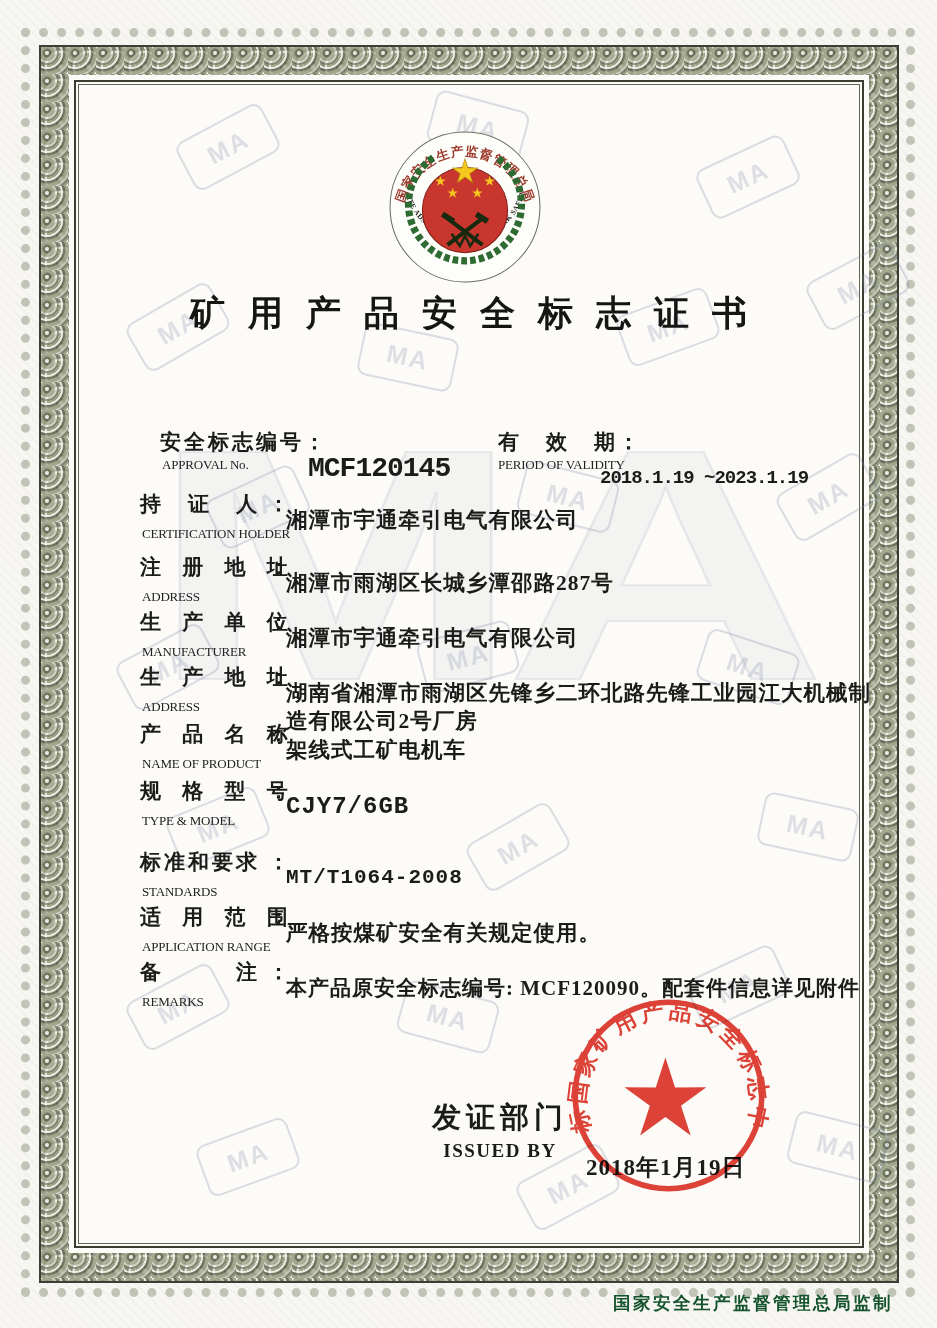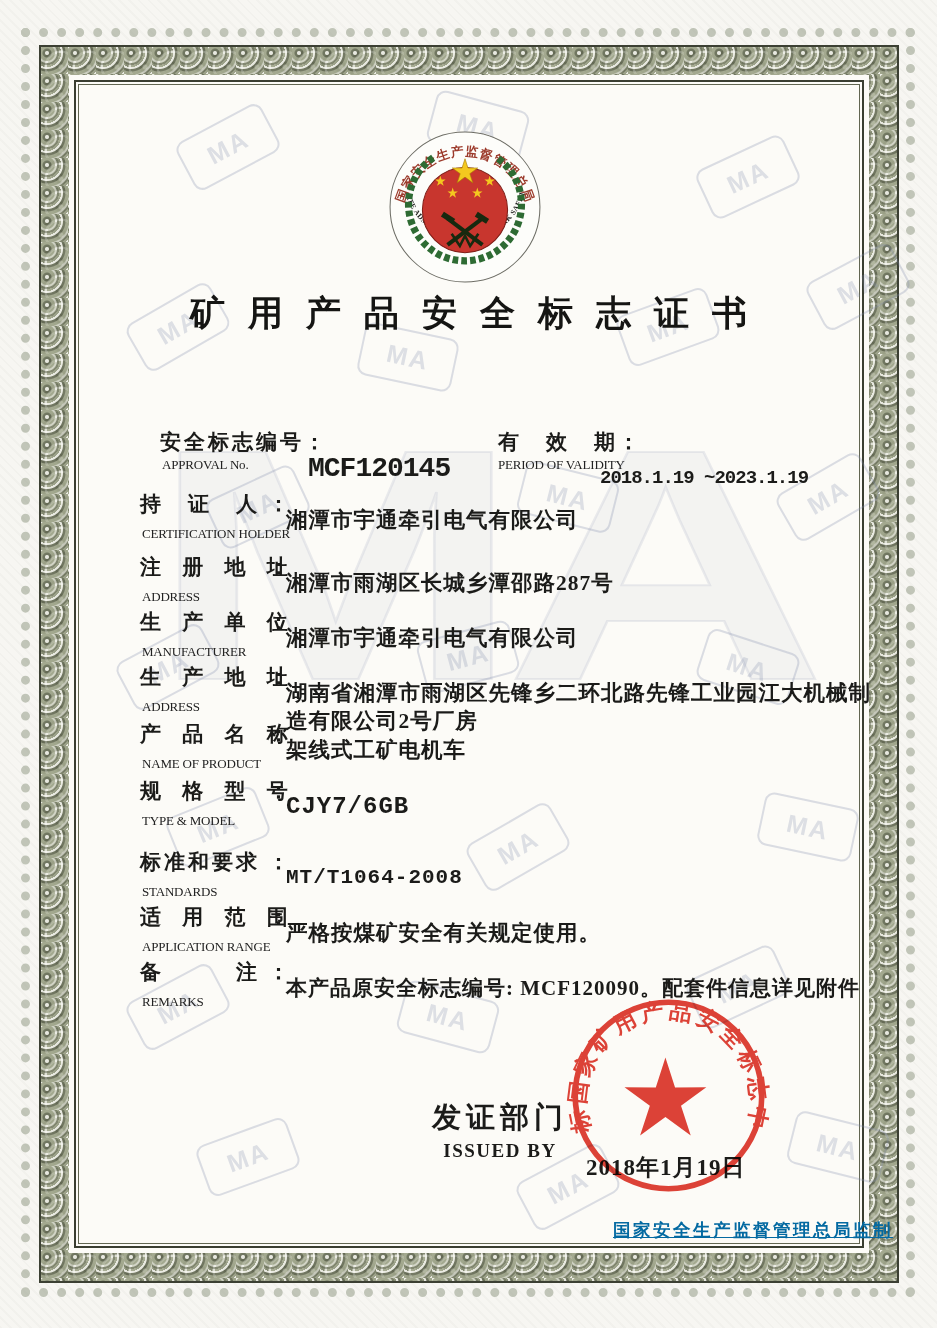--- a/index.html
+++ b/index.html
@@ -54,22 +54,22 @@
         font-weight:600;font-size:21.5px;letter-spacing:1px;line-height:28px;}
   .declaration{position:absolute;left:136px;top:1028px;width:730px;z-index:3;
         font-weight:600;font-size:21.5px;line-height:29px;text-indent:2em;letter-spacing:.5px;}
   .issued{position:absolute;left:398px;top:1098px;width:204px;text-align:center;z-index:3;}
   .issued .zh{font-size:29px;font-weight:700;letter-spacing:5px;}
   .issued .en{font-size:19px;font-weight:700;letter-spacing:1.5px;margin-top:2px;}
   .seal{position:absolute;left:566px;top:993px;width:205px;height:205px;z-index:5;
         mix-blend-mode:multiply;opacity:.93;}
   .issue-date{position:absolute;left:586px;top:1152px;z-index:6;
         font-weight:600;font-size:23px;letter-spacing:1px;}
-  .publisher{position:absolute;right:44px;top:1218px;z-index:3;
-        font-weight:700;font-size:17.5px;letter-spacing:2.5px;color:#0369a1;text-decoration:underline;}
+  .publisher{position:absolute;right:44px;top:1291px;z-index:3;
+        font-weight:700;font-size:17.5px;letter-spacing:2.5px;color:#14532d;}
 </style>
 </head>
 <body>
 
 <div class="page">
 
   <div class="zig-frame"></div>
   <div class="ornate-frame">
     <div class="paper"></div>
     <div class="rule-a"></div>

